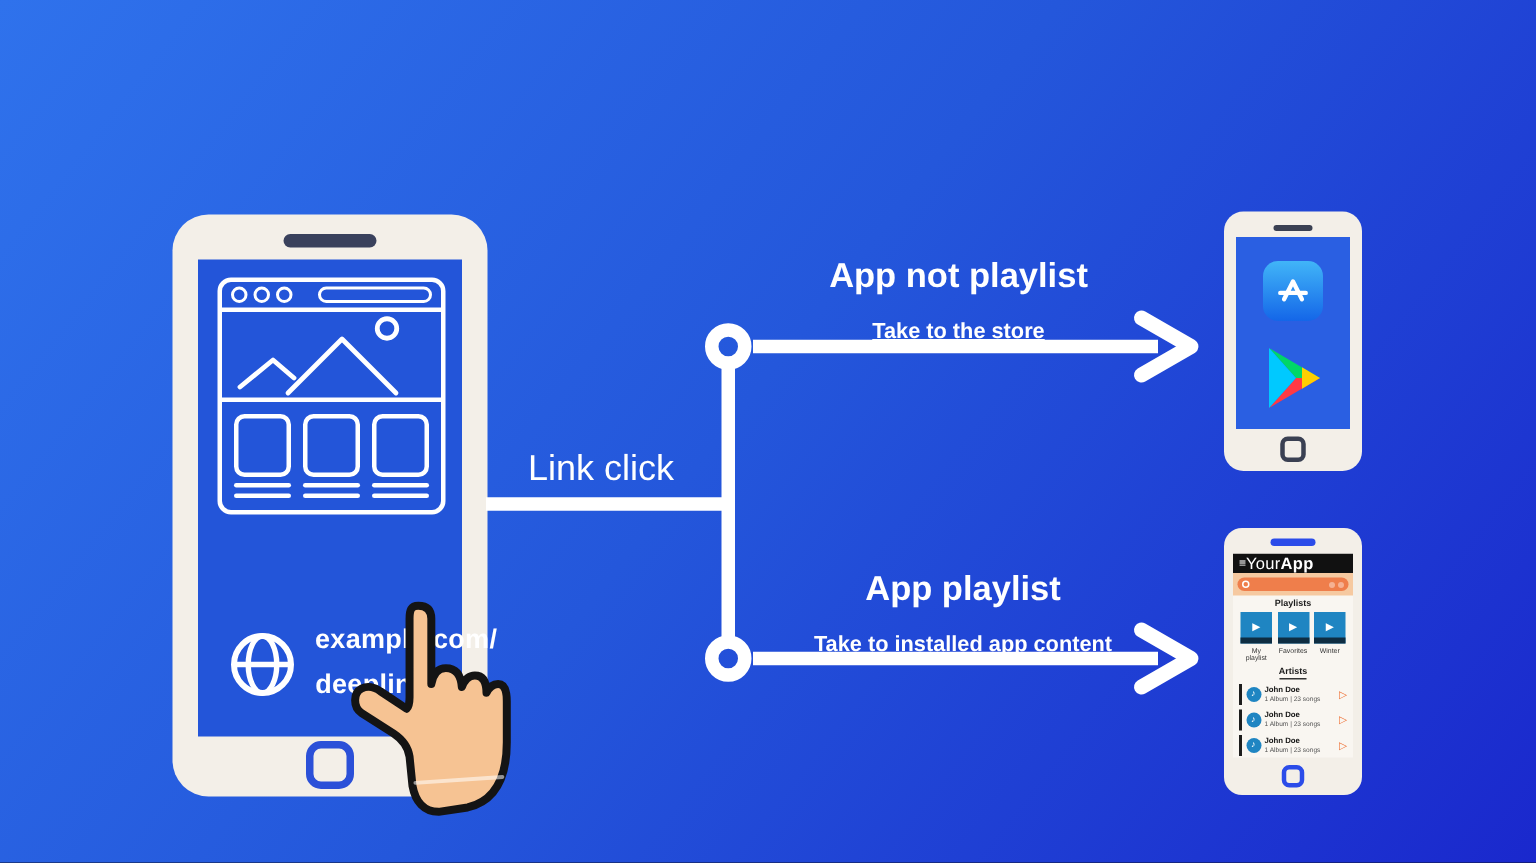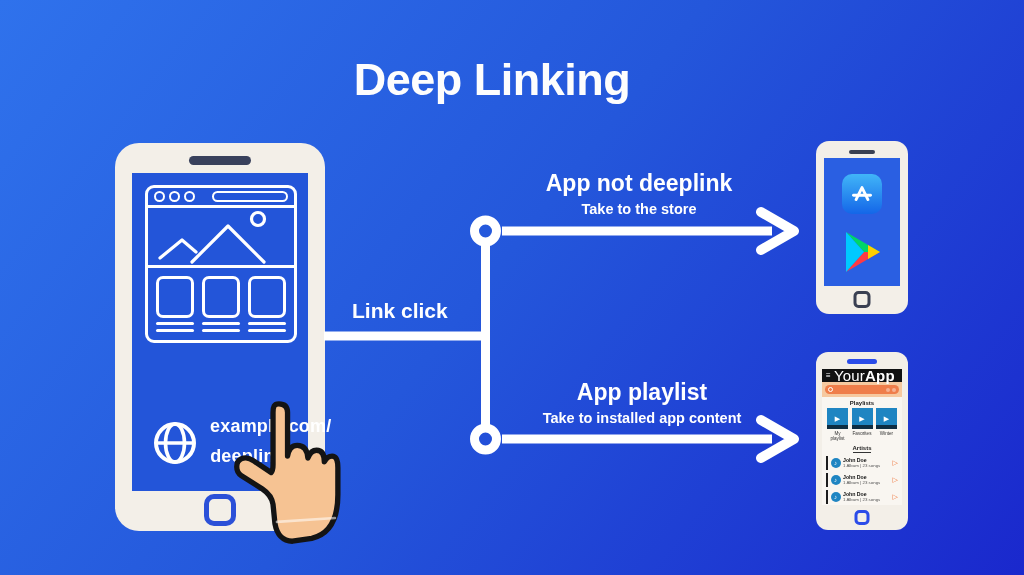--- a/index.html
+++ b/index.html
@@ -33,43 +33,43 @@
   .cardcol{ display:flex; flex-direction:column; align-items:center; }
   .card{ width:38px; height:42px; border:3px solid #fff; border-radius:7px; }
   .cline{ width:38px; height:3px; background:#fff; border-radius:2px; margin-top:4px; }
   .globe{ position:absolute; left:19px; top:246px; }
   .urlblock{ position:absolute; left:78px; top:238px; width:118px; text-align:center;
     color:#fff; font-size:18px; font-weight:700; line-height:30px; letter-spacing:.2px; }
   .homebtn{ position:absolute; left:50%; transform:translateX(-50%); }
   .phone-left .homebtn{ bottom:5px; width:32px; height:32px; border:5px solid #2b50d8; border-radius:10px; }
 
   
-  .lbl-linkclick{ left:352px; top:299px; font-size:21px; font-weight:700; color:#fff; }
+  .lbl-linkclick{ left:352px; top:299px; font-size:24px; font-weight:400; color:#fff; }
   .branchlbl{ width:300px; text-align:center; color:#fff; }
   .branchlbl .h{ font-size:23px; font-weight:700; }
-  .branchlbl .s{ font-size:14.5px; font-weight:700; margin-top:4px; }
+  .branchlbl .s{ font-size:14.5px; font-weight:700; margin-top:16px;text-decoration:underline; }
   .branch-top{ left:489px; top:170px; }
   .branch-bottom{ left:492px; top:379px; }
 
   
   .phone-store{ left:816px; top:141px; width:92px; height:173px; border-radius:13px; }
   .phone-store .speaker{ top:9px; width:26px; height:4px; border-radius:2px; background:#3a4052; }
   .phone-store .screen{ position:absolute; left:8px; top:17px; width:76px; height:128px; background:#2a5fe2;
     display:flex; flex-direction:column; align-items:center; }
   .appstore-ic{ margin-top:16px; width:40px; height:40px; border-radius:10px;
     background:linear-gradient(180deg,#41b5f8,#1466e8); display:flex; align-items:center; justify-content:center; }
   .gplay-ic{ margin-top:16px; }
   .phone-store .homebtn{ bottom:6px; width:17px; height:17px; border:3px solid #3a4052; border-radius:5px; }
 
   .phone-app{ left:816px; top:352px; width:92px; height:178px; border-radius:12px; }
   .phone-app .speaker{ top:7px; width:30px; height:5px; border-radius:3px; background:#2b4ce9; }
   .phone-app .screen{ position:absolute; left:6px; top:17px; width:80px; height:136px; background:#f9f6f1; overflow:hidden; }
   .app-header{ height:13px; background:#111; color:#fff; display:flex; align-items:center; padding:0 4px; }
   .menu-g{ font-size:8px; line-height:1; }
-  .brand{ flex:1; text-align:center; font-size:15px; letter-spacing:.2px; }
+  .brand{ flex:1; font-size:11px; letter-spacing:.2px; }
   .brand b{ font-weight:700; }
   .searchstrip{ height:15px; background:#f6c9a0; display:flex; align-items:center; padding:0 3px; }
   .searchpill{ flex:1; height:9px; background:#ef7e4b; border-radius:5px; display:flex; align-items:center; padding:0 3px; }
   .searchdot{ width:5px; height:5px; border:1.4px solid #fff; border-radius:50%; }
   .pillact{ margin-left:auto; display:flex; gap:2px; }
   .pillact i{ width:4px; height:4px; border-radius:50%; background:rgba(255,255,255,.4); }
   .mini-h{ font-size:6px; font-weight:700; color:#1b1b1b; text-align:center; margin:3px 0 2px; }
   .tiles{ display:flex; justify-content:space-between; padding:0 5px; }
   .tile{ width:21px; }
   .tileart{ height:21px; background:#1f85c2; position:relative; display:flex; align-items:center; justify-content:center; }
@@ -86,21 +86,20 @@
   .aname{ font-size:5.2px; font-weight:700; color:#111; }
   .ameta{ font-size:4.4px; color:#555; }
   .aplay{ color:#ee6f33; font-size:7px; }
   .phone-app .homebtn{ bottom:5px; width:15px; height:15px; border:3px solid #2b4ce9; border-radius:5px; }
 </style>
 </head>
 <body>
 
 <div id="canvas">
 
-  <div class="abs title">Deep Linking</div>
 
   <div class="abs phone phone-left">
     <div class="speaker"></div>
     <div class="screen">
       <div class="browser">
         <div class="topbar">
           <div class="dot"></div>
           <div class="dot"></div>
           <div class="dot"></div>
           <div class="addrpill"></div>
@@ -156,21 +155,21 @@
 
     <line x1="182" y1="51" x2="452" y2="51" stroke="#fff" stroke-width="9"></line>
     <polyline points="441,32 474,51 441,70" fill="none" stroke="#fff" stroke-width="10" stroke-linecap="round" stroke-linejoin="round"></polyline>
 
     <line x1="182" y1="259" x2="452" y2="259" stroke="#fff" stroke-width="9"></line>
     <polyline points="441,240 474,259 441,278" fill="none" stroke="#fff" stroke-width="10" stroke-linecap="round" stroke-linejoin="round"></polyline>
   </svg>
 
   <div class="abs lbl-linkclick">Link click</div>
   <div class="abs branchlbl branch-top">
-    <div class="h">App not deeplink</div>
+    <div class="h">App not playlist</div>
     <div class="s">Take to the store</div>
   </div>
   <div class="abs branchlbl branch-bottom">
     <div class="h">App playlist</div>
     <div class="s">Take to installed app content</div>
   </div>
 
   <div class="abs phone phone-store">
     <div class="speaker"></div>
     <div class="screen">

